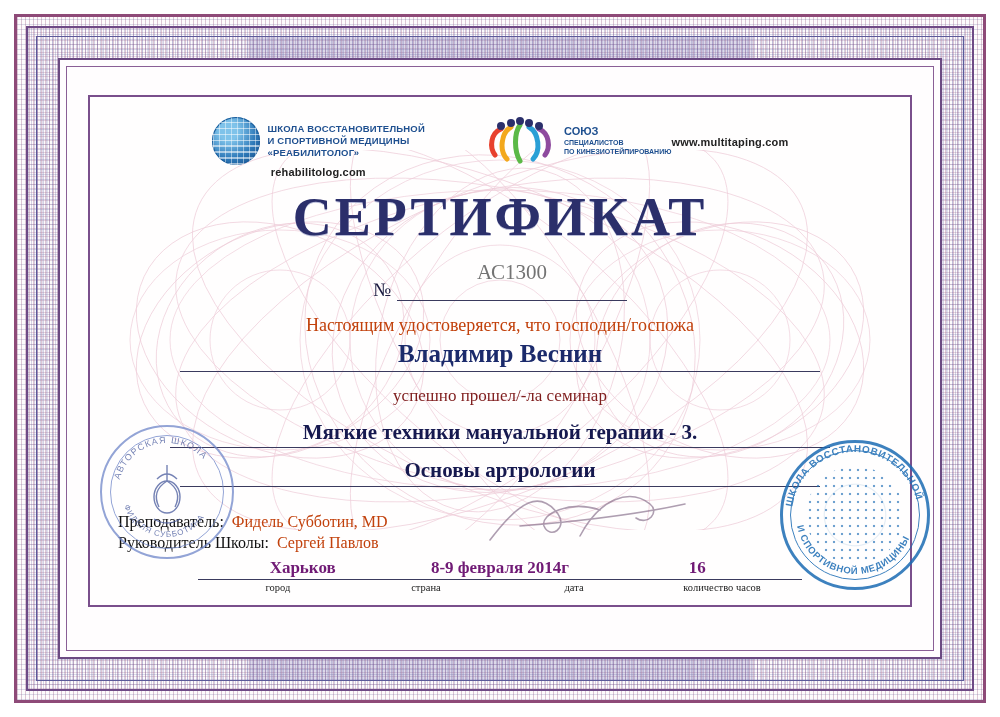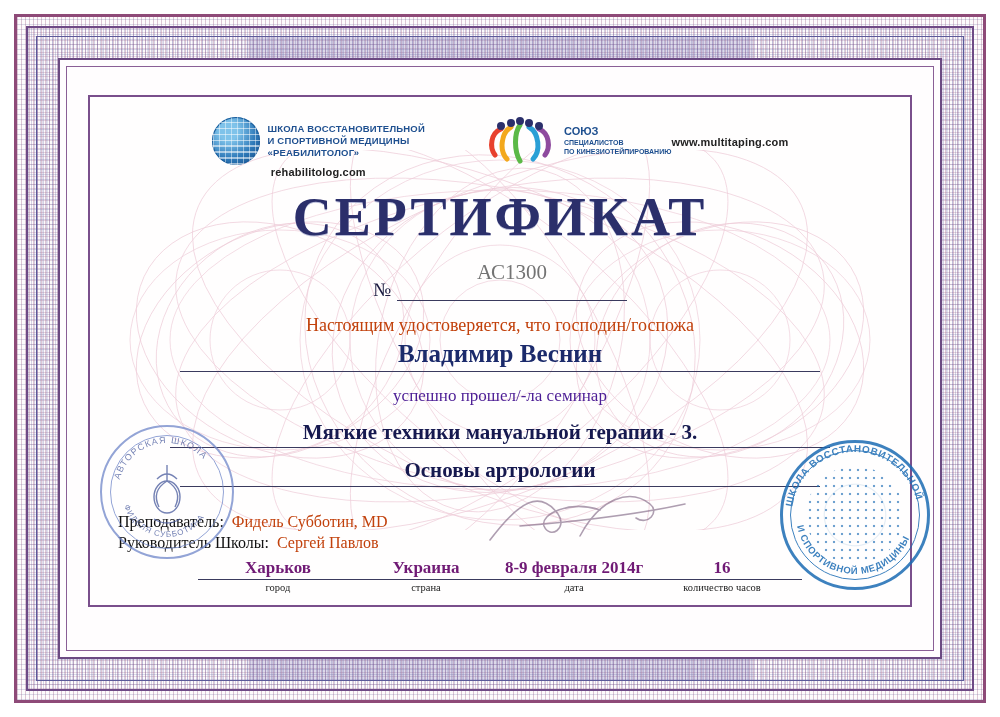--- a/index.html
+++ b/index.html
@@ -130,21 +130,21 @@
 
   .lead{
     margin-top:14px;font-size:18px;color:#c2410c;
   }
   .field{
     margin-top:4px;width:640px;border-bottom:1px solid #3a3a5e;
     text-align:center;font-size:25px;font-weight:bold;color:#1b2a6b;
     padding-bottom:3px;
   }
   .sub{
-    margin-top:14px;font-size:17px;color:#4c1d95;
+    margin-top:14px;font-size:17px;color:#7f1d1d;
   }
   .field2{
     margin-top:14px;width:660px;border-bottom:1px solid #3a3a5e;
     text-align:center;font-size:21px;font-weight:bold;color:#16194f;
     padding-bottom:2px;
   }
   .field3{
     margin-top:10px;width:640px;border-bottom:1px solid #3a3a5e;
     text-align:center;font-size:21px;font-weight:bold;color:#16194f;
     padding-bottom:3px;
@@ -322,21 +322,20 @@
       </div>
       <div class="signrow">
         <span class="lbl">Руководитель Школы:</span>
         &nbsp;<span class="nm">Сергей Павлов</span>
       </div>
     </div>
 
     <div class="footer">
       <div class="footer-vals">
         <span class="fcell">Харьков</span>
-        <span class="fcell">Украина</span>
         <span class="fcell">8-9 февраля 2014г</span>
         <span class="fcell">16</span>
       </div>
       <div class="footer-line"></div>
       <div class="footer-labels">
         <span class="fcell">город</span>
         <span class="fcell">страна</span>
         <span class="fcell">дата</span>
         <span class="fcell">количество часов</span>
       </div>

